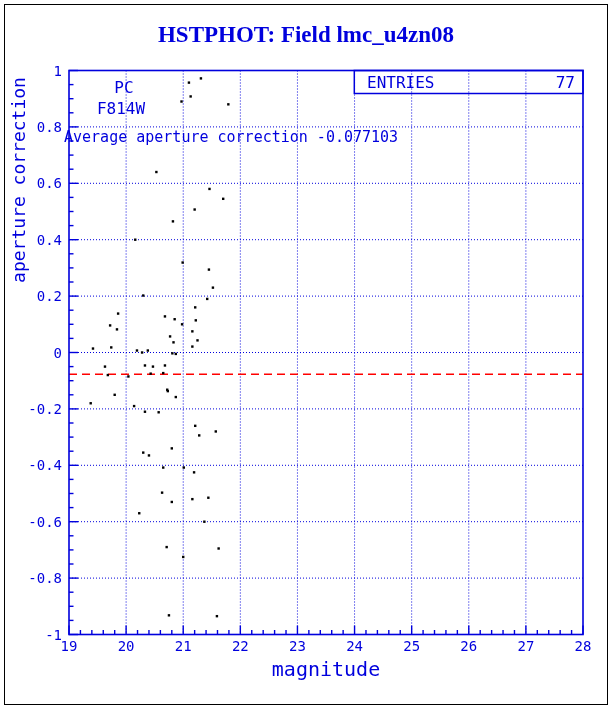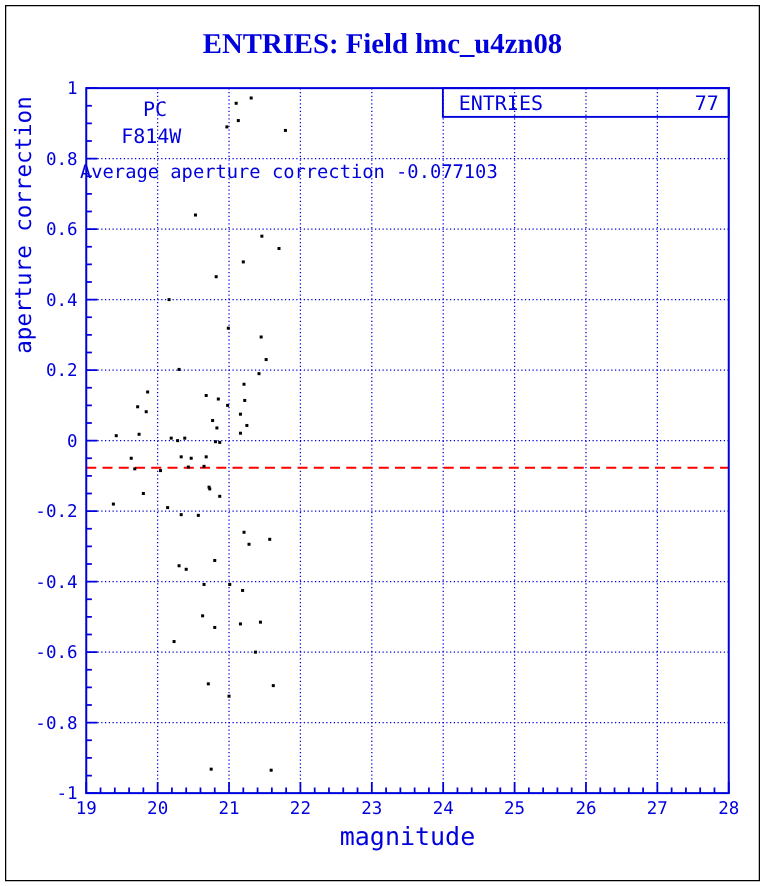--- a/index.html
+++ b/index.html
@@ -12,21 +12,21 @@
         color:#0000dd;letter-spacing:0px;}
   svg{position:absolute;left:0;top:0;}
   text{font-family:"DejaVu Sans Mono", monospace;}
 </style>
 </head>
 <body>
 
 <div class="page">
   <div class="outer-frame"></div>
 
-  <div class="chart-title">ENTRIES: Field lmc_u4zn08</div>
+  <div class="chart-title">HSTPHOT: Field lmc_u4zn08</div>
 
   <svg width="612" height="709" viewBox="0 0 612 709">
 
     <g id="layer-grid">
         <line x1="126.11111111111111" y1="70.5" x2="126.11111111111111" y2="634.5" stroke="#0000dd" stroke-width="1" stroke-dasharray="1 2"></line>
         <line x1="183.22222222222223" y1="70.5" x2="183.22222222222223" y2="634.5" stroke="#0000dd" stroke-width="1" stroke-dasharray="1 2"></line>
         <line x1="240.33333333333331" y1="70.5" x2="240.33333333333331" y2="634.5" stroke="#0000dd" stroke-width="1" stroke-dasharray="1 2"></line>
         <line x1="297.44444444444446" y1="70.5" x2="297.44444444444446" y2="634.5" stroke="#0000dd" stroke-width="1" stroke-dasharray="1 2"></line>
         <line x1="354.55555555555554" y1="70.5" x2="354.55555555555554" y2="634.5" stroke="#0000dd" stroke-width="1" stroke-dasharray="1 2"></line>
         <line x1="411.66666666666663" y1="70.5" x2="411.66666666666663" y2="634.5" stroke="#0000dd" stroke-width="1" stroke-dasharray="1 2"></line>

